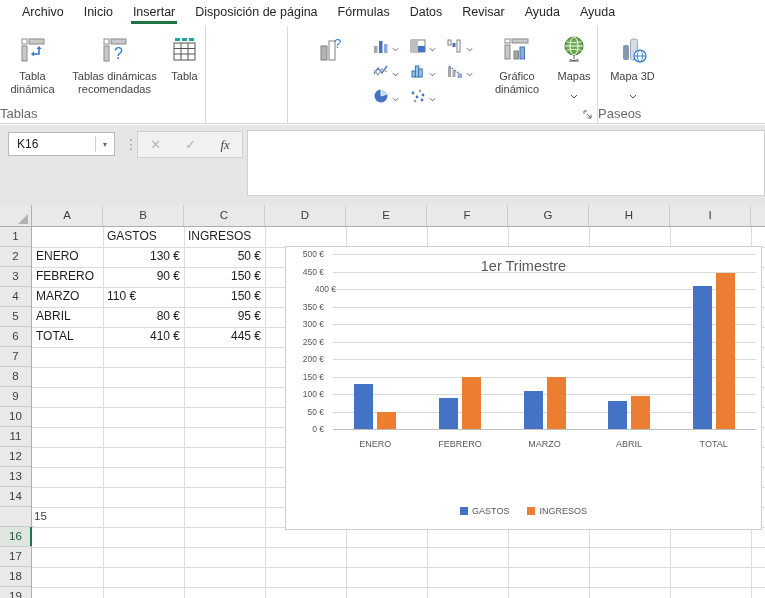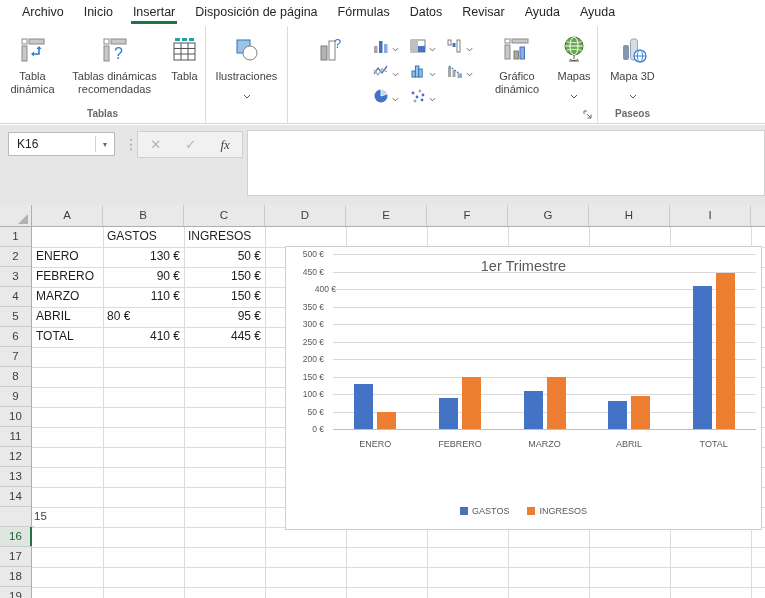--- a/index.html
+++ b/index.html
@@ -9,21 +9,21 @@
   
   .tabbar { position:absolute; left:0; top:0; width:765px; height:26px; background:#fff; display:flex; align-items:flex-start; padding-left:12px; }
   .tab { position:relative; padding:5px 10px 0 10px; font-size:12.5px; color:#262626; height:26px; cursor:default; }
   .tab .underline { display:none; }
   .tab.active .underline { display:block; position:absolute; left:8px; right:8px; bottom:2px; height:3px; background:#217346; }
 
   
   .ribbon { position:absolute; left:0; top:26px; width:765px; height:98px; background:#fff; border-bottom:1px solid #d8d6d4; display:flex; }
   .rgroup { position:relative; height:100%; border-right:1px solid #dcdada; display:flex; flex-direction:column; }
   .rgroup-content { flex:1; display:flex; align-items:flex-start; justify-content:center; padding-top:3px; }
-  .rgroup-label { height:17px; text-align:center; font-size:10px; color:#6a6a6a; line-height:15px;font-weight:bold; }
+  .rgroup-label { height:17px; font-size:13px; color:#6a6a6a; line-height:15px; }
   .bigbtn { display:flex; flex-direction:column; align-items:center; padding:3px 3px 0 3px; cursor:default; }
   .bigbtn .ic { height:36px; display:flex; align-items:center; justify-content:center; }
   .bigbtn .lbl { font-size:11px; color:#444; text-align:center; line-height:13px; margin-top:2px; }
   .chev { display:inline-block; margin-top:2px; }
   .smallgrid { display:grid; grid-template-columns:repeat(3,37px); grid-auto-rows:25px; padding-top:4px; margin:0 2px; }
   .smallbtn { display:flex; align-items:center; justify-content:flex-start; gap:3px; padding-left:3px; cursor:default; }
   .launcher { position:absolute; right:3px; bottom:2px; width:13px; height:13px; display:flex; align-items:center; justify-content:center; cursor:default; }
 
   
   .fstrip { position:absolute; left:0; top:125px; width:765px; height:80px; background:#e6e6e6; }
@@ -119,34 +119,20 @@
                 <path d="M4 13.5 h21 M4 19 h21 M11 8 v17 M18 8 v17" stroke="#555" fill="none"></path>
               </svg>
           </span>
           <span class="lbl">Tabla</span>
         </div>
       </div>
       <div class="rgroup-label">Tablas</div>
     </div>
 
     <div class="rgroup" style="width:82px">
-      <div class="rgroup-content">
-        <div class="bigbtn" style="width:78px">
-          <span class="ic">
-            <svg width="30" height="30" viewBox="0 0 30 30">
-                <rect x="5" y="5" width="13" height="13" fill="#9dc3e6" stroke="#2e75b6"></rect>
-                <circle cx="18" cy="18" r="7" fill="#fff" stroke="#7f7f7f"></circle>
-              </svg>
-          </span>
-          <span class="lbl">Ilustraciones</span>
-          <span class="chev"><svg width="8" height="5" viewBox="0 0 8 5">
-                <path d="M1 1l3 3 3-3" stroke="#555" fill="none"></path>
-              </svg></span>
-        </div>
-      </div>
       <div class="rgroup-label"></div>
     </div>
 
 
     <div class="rgroup" style="width:310px">
       <div class="rgroup-content" style="justify-content:flex-start">
         <div class="bigbtn" style="width:80px">
           <span class="ic">
             <svg width="30" height="30" viewBox="0 0 30 30">
                 <rect x="8" y="11" width="6" height="14" fill="#b3b3b3" stroke="#808080"></rect>
@@ -379,24 +365,24 @@
     <div id="celllayer">
         <div class="cell" style="left: 103px; width: 81px; top: 22px; text-align: left;">GASTOS</div>
         <div class="cell" style="left: 184px; width: 81px; top: 22px; text-align: left;">INGRESOS</div>
         <div class="cell" style="left: 32px; width: 71px; top: 42px; text-align: left;">ENERO</div>
         <div class="cell" style="left: 103px; width: 81px; top: 42px; text-align: right;">130 €</div>
         <div class="cell" style="left: 184px; width: 81px; top: 42px; text-align: right;">50 €</div>
         <div class="cell" style="left: 32px; width: 71px; top: 62px; text-align: left;">FEBRERO</div>
         <div class="cell" style="left: 103px; width: 81px; top: 62px; text-align: right;">90 €</div>
         <div class="cell" style="left: 184px; width: 81px; top: 62px; text-align: right;">150 €</div>
         <div class="cell" style="left: 32px; width: 71px; top: 82px; text-align: left;">MARZO</div>
-        <div class="cell" style="left: 103px; width: 81px; top: 82px; text-align: right;">110 €</div>
+        <div class="cell" style="left: 103px; width: 81px; top: 82px; ">110 €</div>
         <div class="cell" style="left: 184px; width: 81px; top: 82px; text-align: right;">150 €</div>
         <div class="cell" style="left: 32px; width: 71px; top: 102px; text-align: left;">ABRIL</div>
-        <div class="cell" style="left: 103px; width: 81px; top: 102px; text-align: left;">80 €</div>
+        <div class="cell" style="left: 103px; width: 81px; top: 102px; text-align: right;">80 €</div>
         <div class="cell" style="left: 184px; width: 81px; top: 102px; text-align: right;">95 €</div>
         <div class="cell" style="left: 32px; width: 71px; top: 122px; text-align: left;">TOTAL</div>
         <div class="cell" style="left: 103px; width: 81px; top: 122px; text-align: right;">410 €</div>
         <div class="cell" style="left: 184px; width: 81px; top: 122px; text-align: right;">445 €</div>
       </div>
 
     <div class="chart">
       <div class="chart-title">1er Trimestre</div>
       <div id="plot">
           <div class="cgrid base" style="left: 47px; width: 423px; top: 182px;"></div>

